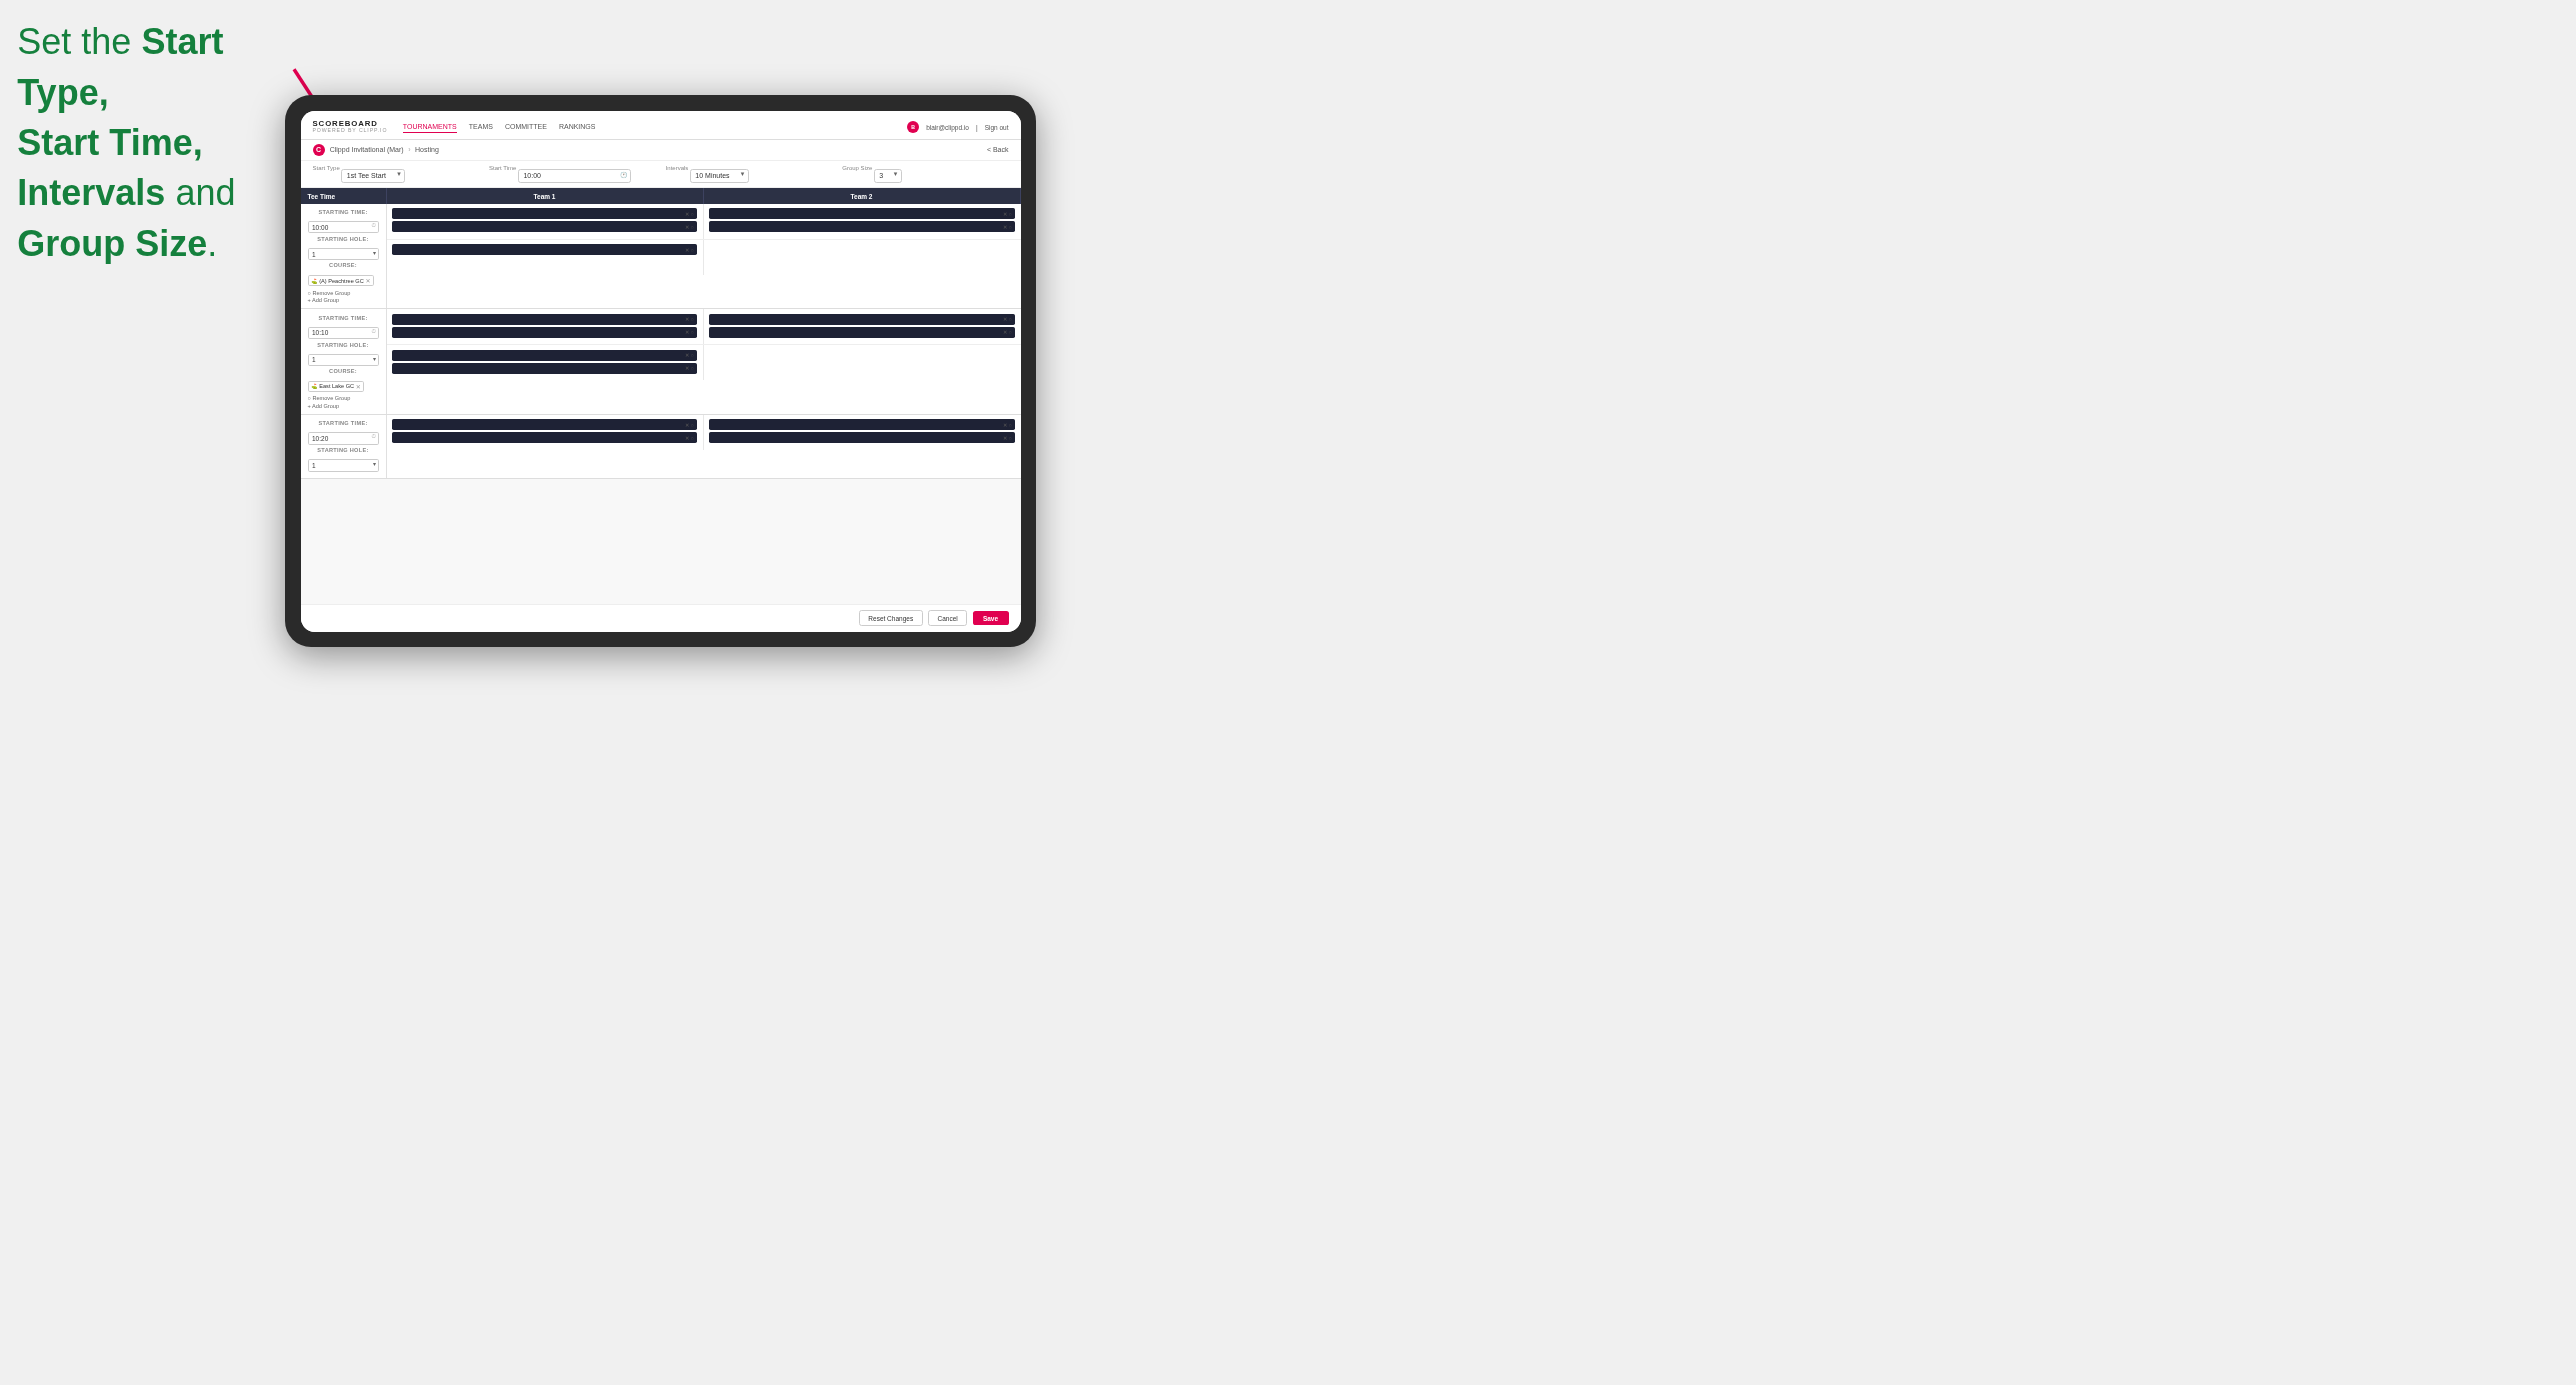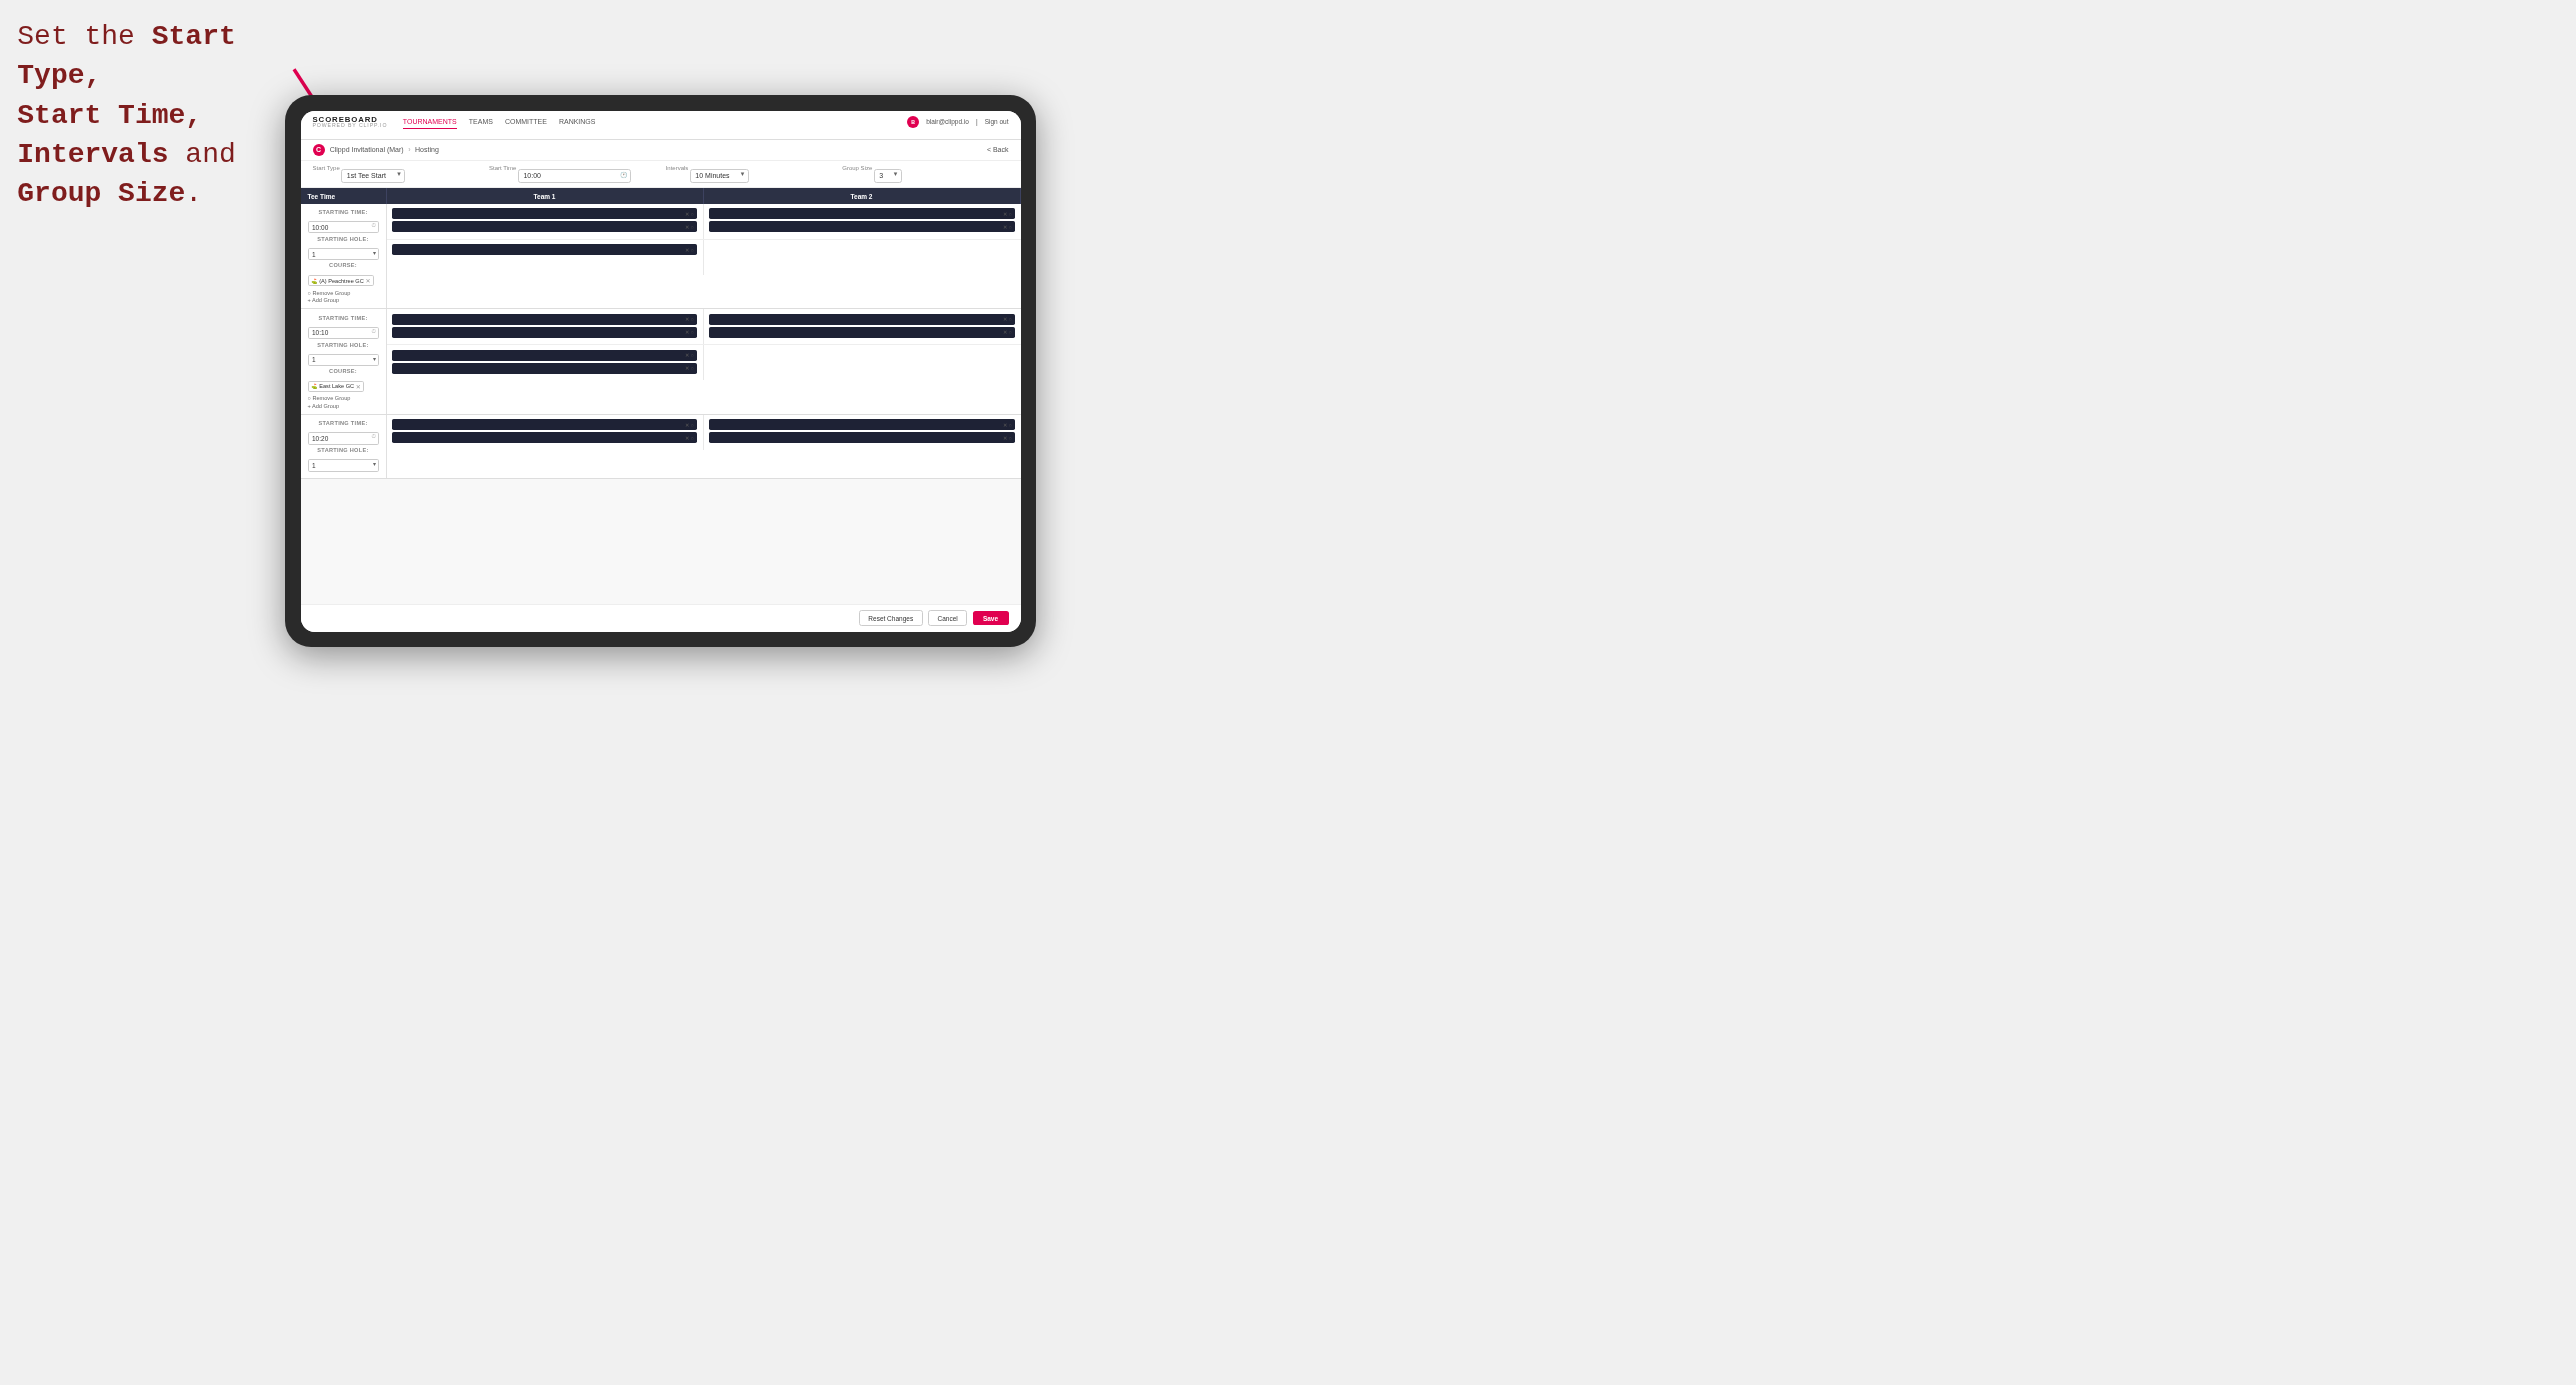--- a/index.html
+++ b/index.html
@@ -11,24 +11,23 @@
       position: relative;
       overflow: hidden;
     }
 
     
     .instruction-area {
       position: absolute;
       left: 17.3px;
       top: 17.3px;
       width: 268px;
-      font-size: 28px;
+      font-size: 36px;
       line-height: 1.4;
-      color: #7f1d1d;
-      font-family: Liberation Mono, monospace;
+      color: #15803d;
     }
     .instruction-area span.bold { font-weight: 800; }
 
     
     .arrow-container {
       position: absolute;
       left: 268px;
       top: 52px;
       width: 173px;
       height: 242px;
@@ -58,21 +57,21 @@
       background: #fff;
       border-radius: 14px;
       overflow: hidden;
       display: flex;
       flex-direction: column;
     }
 
     
     .navbar {
       display: flex;
-      align-items: flex-start;
+      align-items: flex-end;
       padding: 5.2px 12px;
       border-bottom: 0.9px solid #ddd;
       background: #fff;
       min-height: 29px;
     }
     .scoreboard-logo {
       font-size: 7.8px;
       font-weight: 800;
       letter-spacing: 0.9px;
       color: #222;

